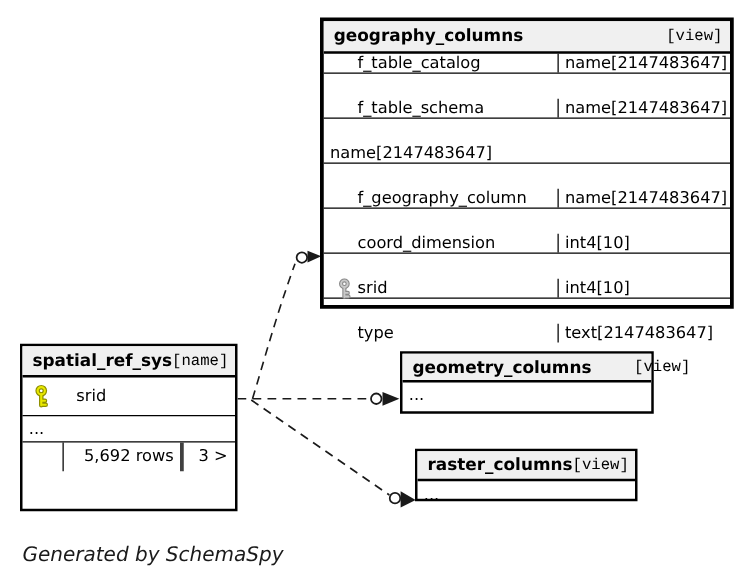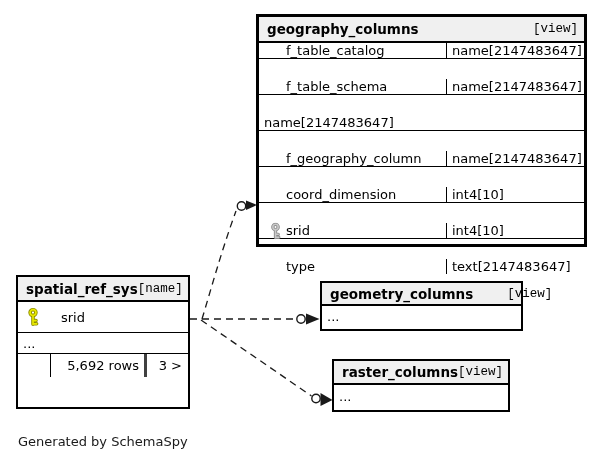--- a/index.html
+++ b/index.html
@@ -40,27 +40,27 @@
   .srow-key .row-key-icon { left:9px; width:12px; height:19px; }
   .srow-more { height:21px; border-bottom:1px solid #000; display:flex; align-items:center; padding-left:5px; font-size:13px; }
   .sfoot { display:flex; height:23px; font-size:13px; }
   .sfoot .fcell1 { width:33px; border-right:1px solid #000; }
   .sfoot .fcell2 { width:96px; border-right:3px solid #404040; display:flex; align-items:center; justify-content:flex-end; padding-right:5px; }
   .sfoot .fcell3 { flex:1; display:flex; align-items:center; justify-content:flex-end; padding-right:6px; }
 
   
   .box-geometry { left:320px; top:281px; width:203px; height:50px; }
   .box-geometry .thead { height:23px;gap:34px; }
-  .box-raster { left:332px; top:359px; width:178px; height:53px; }
+  .box-raster { left:332px; top:359px; width:178px; height:42px; }
   .box-raster .thead { height:24px; }
   .vrow-more { display:flex; align-items:center; padding-left:5px; font-size:13px; height:100%; }
   .box-geometry .vrow-more { height:21px; }
   .box-raster .vrow-more { height:23px; }
 
-  .footer-note { position:absolute; left:18px; top:434px; font-size:13px; color:#1a1a1a; }
+  .footer-note { position:absolute; left:18px; top:434px; font-size:16px; color:#1a1a1a;font-style:italic; }
 
   .key-outline { fill:none; stroke-linecap:round; }
 </style>
 </head>
 <body>
 
 <div class="canvas">
 
   <svg class="edges" viewBox="0 0 604 468">
     <path class="edge" d="M 202 319 C 210 293 221 252 236 211"></path>

